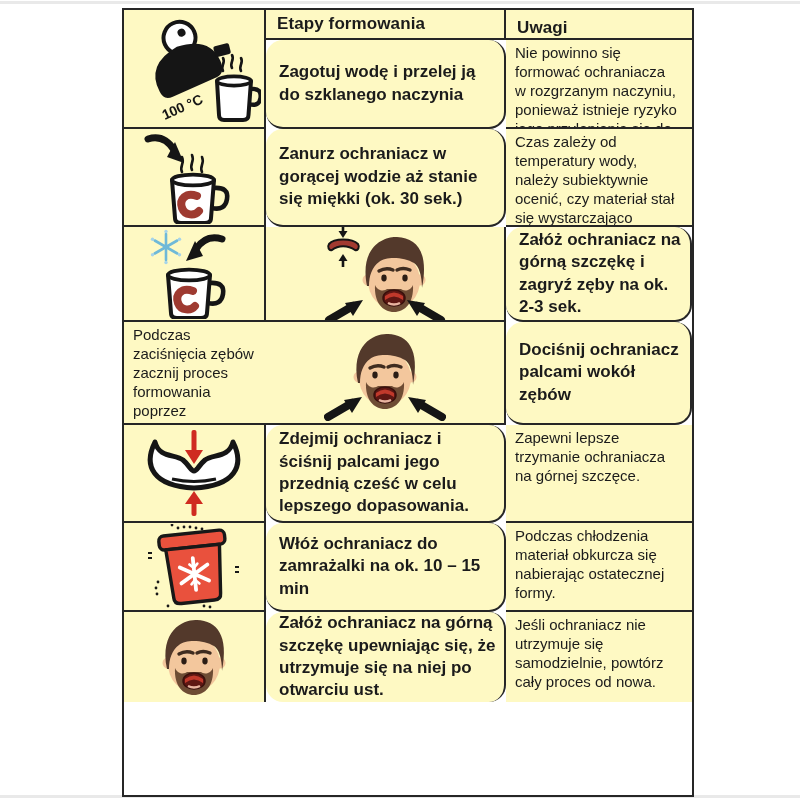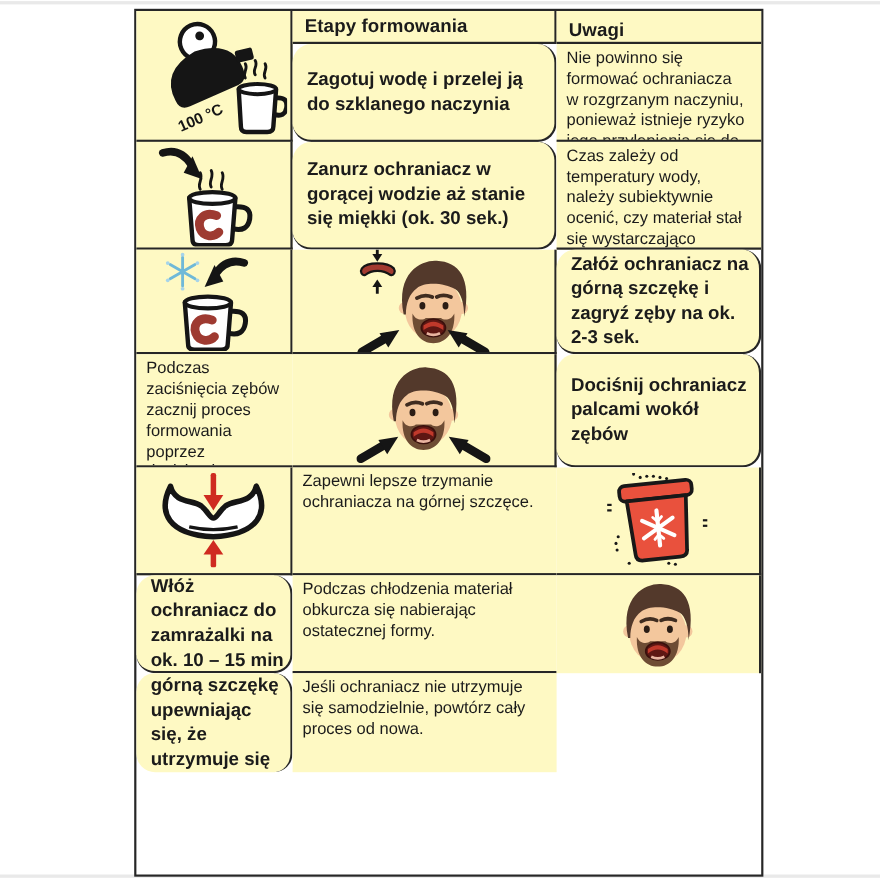--- a/index.html
+++ b/index.html
@@ -198,20 +198,23 @@
         <path d="M34,49 Q56,54 78,49" fill="none" stroke="#151515" stroke-width="3"></path>
         <g fill="#cf2b20">
           <rect x="53.5" y="0" width="5" height="22" rx="2"></rect>
           <polygon points="56,34 47,20 65,20"></polygon>
         </g>
         <g fill="#cf2b20">
           <rect x="53.5" y="72" width="5" height="14" rx="2"></rect>
           <polygon points="56,61 47,74 65,74"></polygon>
         </g>
       </svg>
+    </div>
+    <div class="cell step-cell">
+      <span>Zdejmij ochraniacz i ściśnij palcami jego przednią cześć w celu lepszego dopasowania.</span>
     </div>
     <div class="cell note-cell last-col">
       <span>Zapewni lepsze trzymanie ochraniacza na górnej szczęce.</span>
     </div>
 
     <div class="cell icon-cell">
       <svg width="112" height="86" viewBox="0 0 112 86">
         <g transform="rotate(-6 56 46)">
           <rect x="24" y="9" width="66" height="14" rx="5" fill="#e9513d" stroke="#181818" stroke-width="3.4"></rect>
           <path d="M30,23 L84,23 L80,72 Q80,78 73,78 L40,78 Q33,78 33,72 Z" fill="#e9513d" stroke="#181818" stroke-width="3.4" stroke-linejoin="round"></path>

